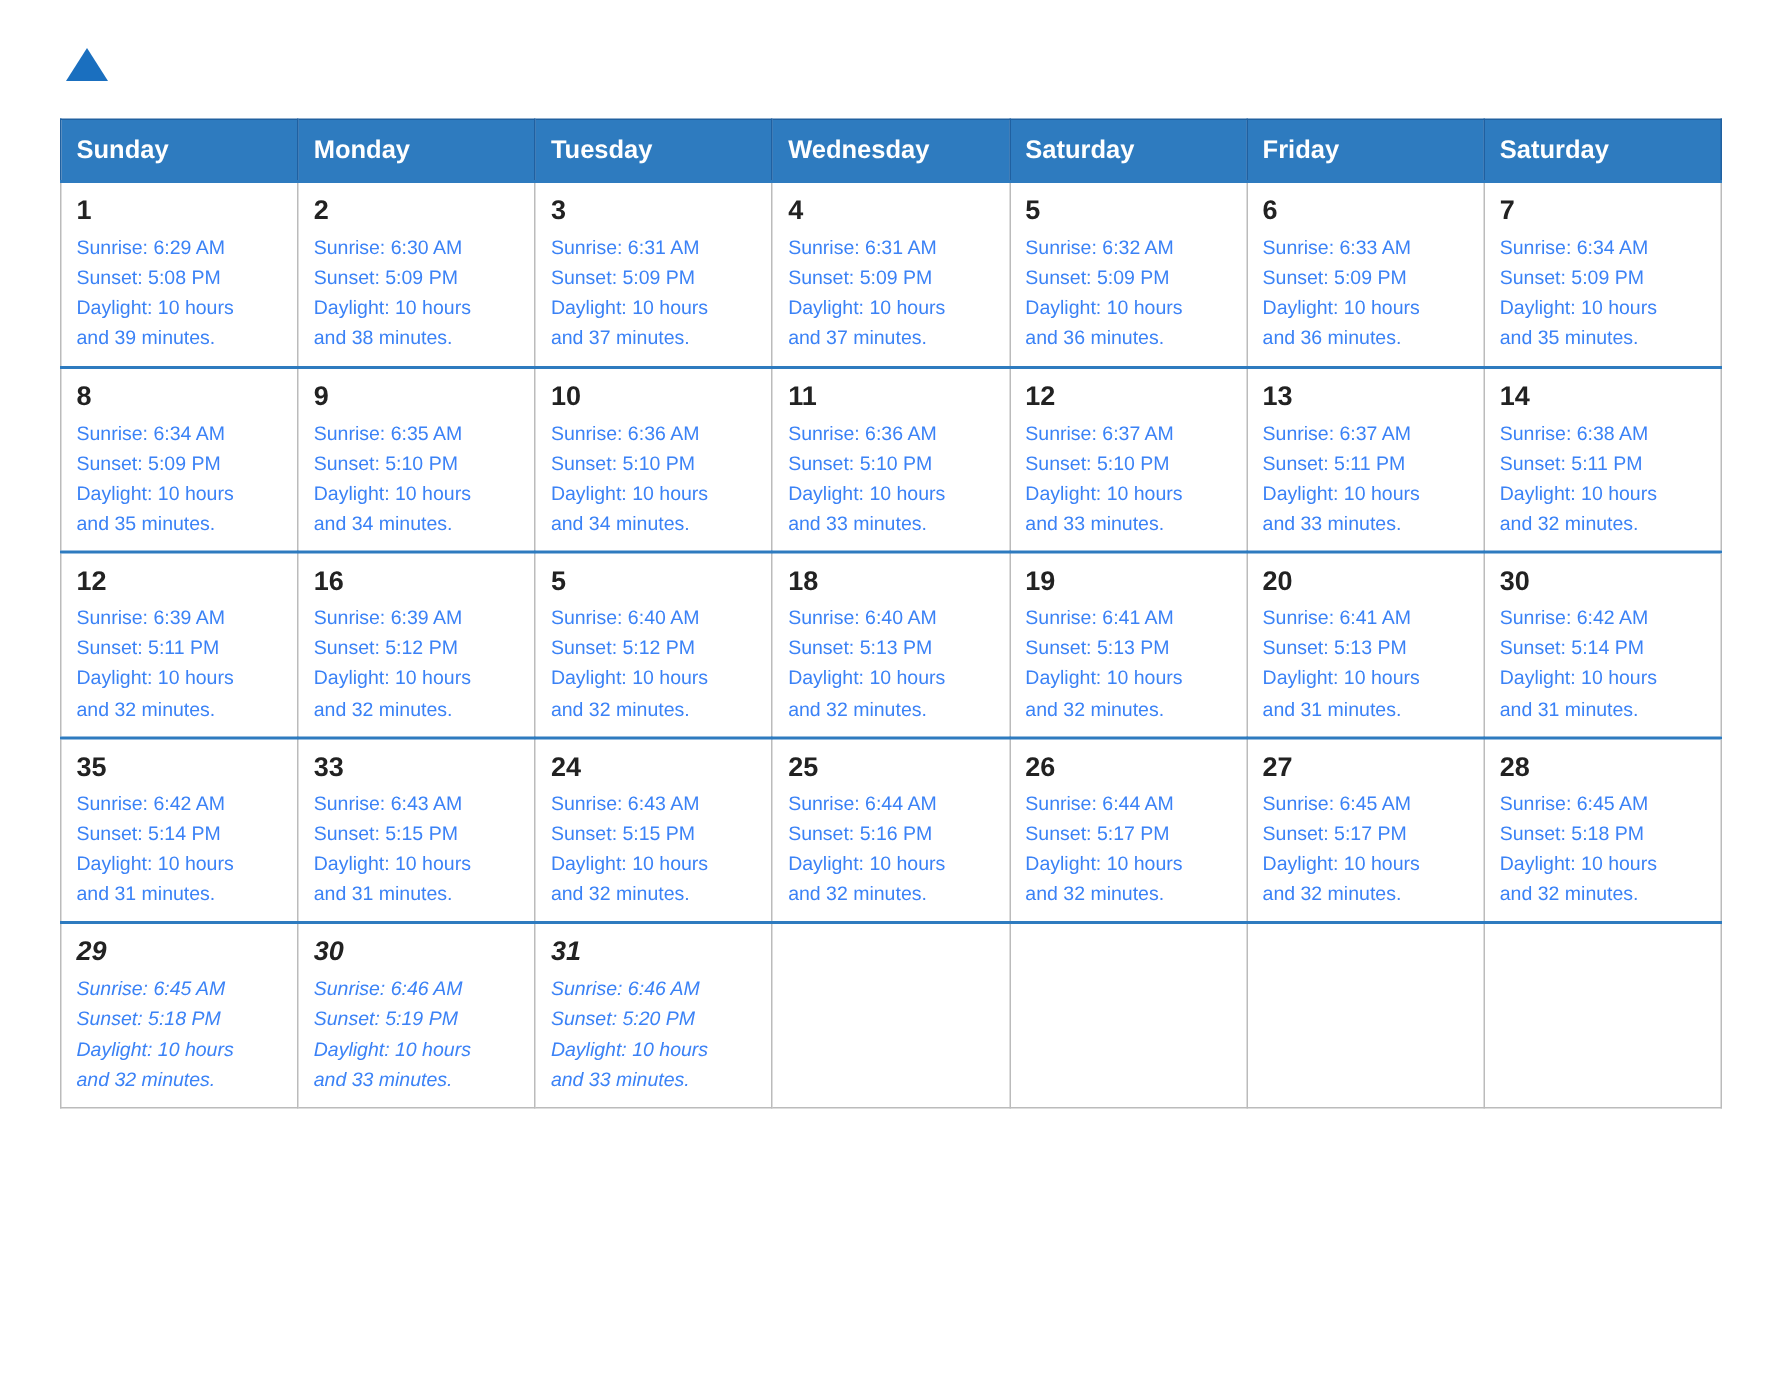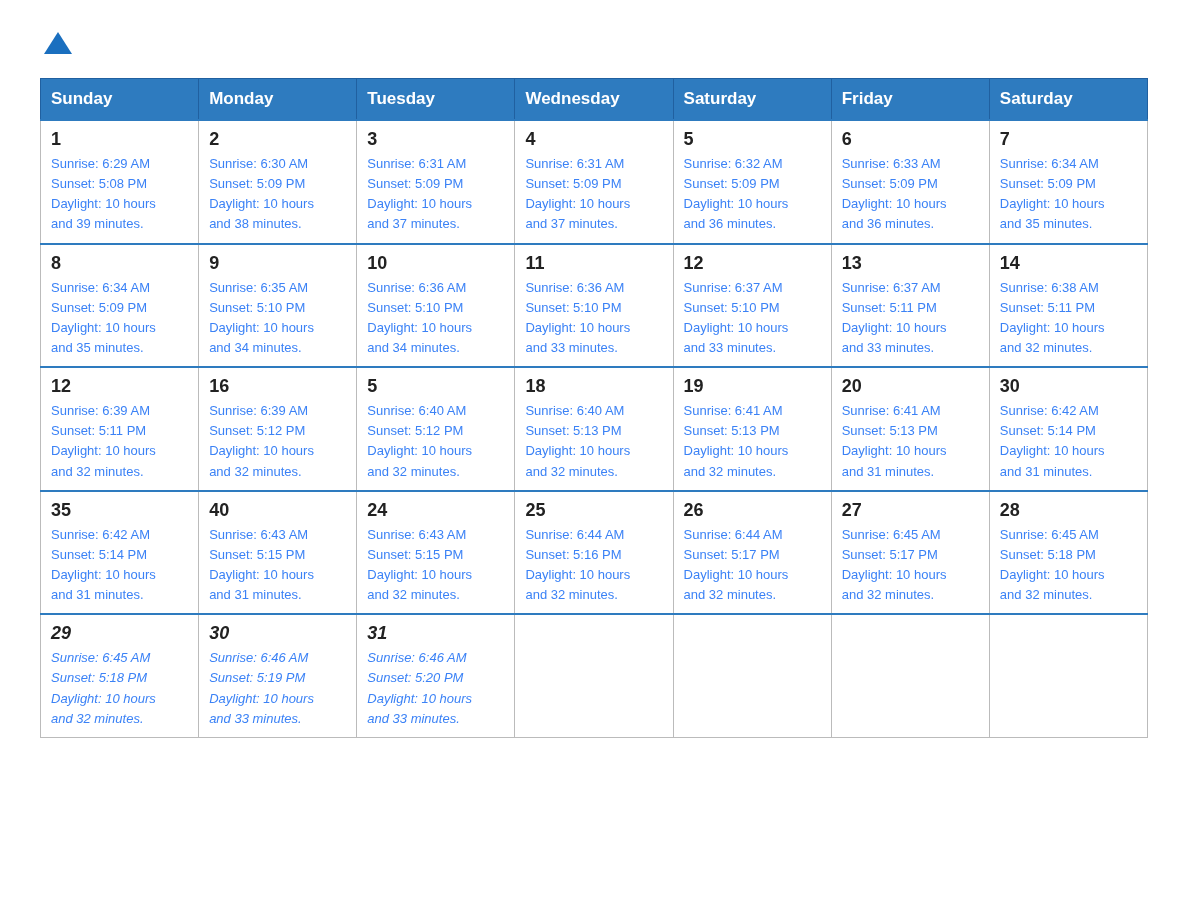--- a/index.html
+++ b/index.html
@@ -222,21 +222,21 @@
           <span class="day-number">30</span>
           <div class="day-info">Sunrise: 6:42 AM<br>Sunset: 5:14 PM<br>Daylight: 10 hours<br>and 31 minutes.</div>
         </td>
       </tr>
       <tr>
         <td>
           <span class="day-number">35</span>
           <div class="day-info">Sunrise: 6:42 AM<br>Sunset: 5:14 PM<br>Daylight: 10 hours<br>and 31 minutes.</div>
         </td>
         <td>
-          <span class="day-number">40</span>
+          <span class="day-number">33</span>
           <div class="day-info">Sunrise: 6:43 AM<br>Sunset: 5:15 PM<br>Daylight: 10 hours<br>and 31 minutes.</div>
         </td>
         <td>
           <span class="day-number">24</span>
           <div class="day-info">Sunrise: 6:43 AM<br>Sunset: 5:15 PM<br>Daylight: 10 hours<br>and 32 minutes.</div>
         </td>
         <td>
           <span class="day-number">25</span>
           <div class="day-info">Sunrise: 6:44 AM<br>Sunset: 5:16 PM<br>Daylight: 10 hours<br>and 32 minutes.</div>
         </td>

